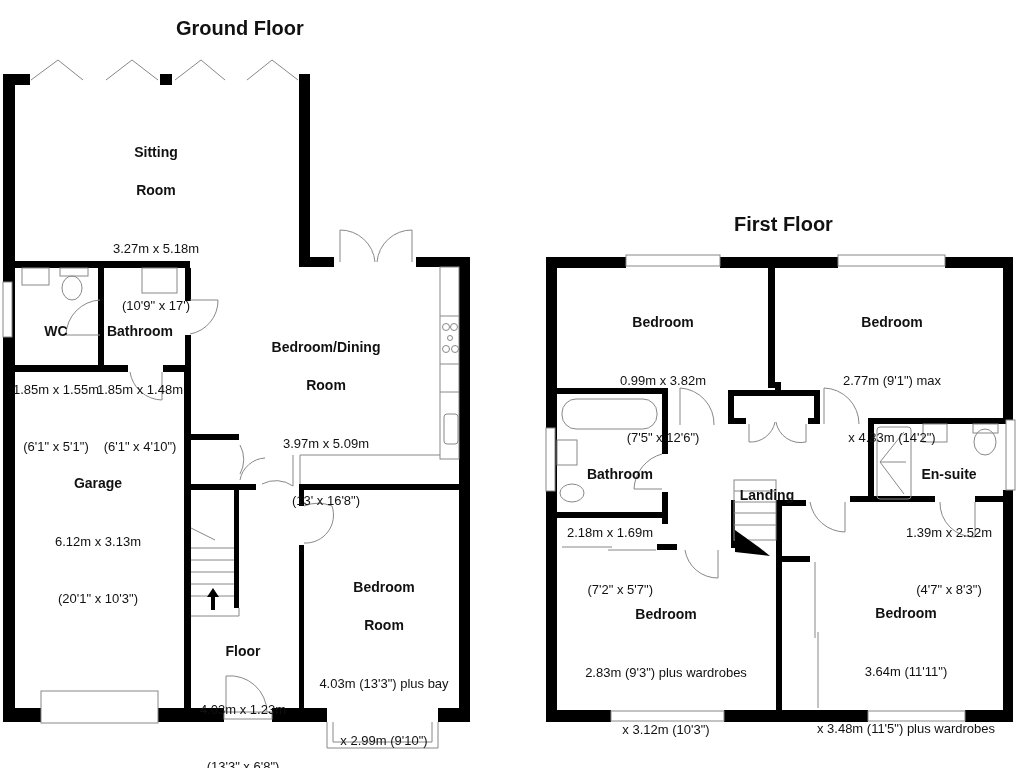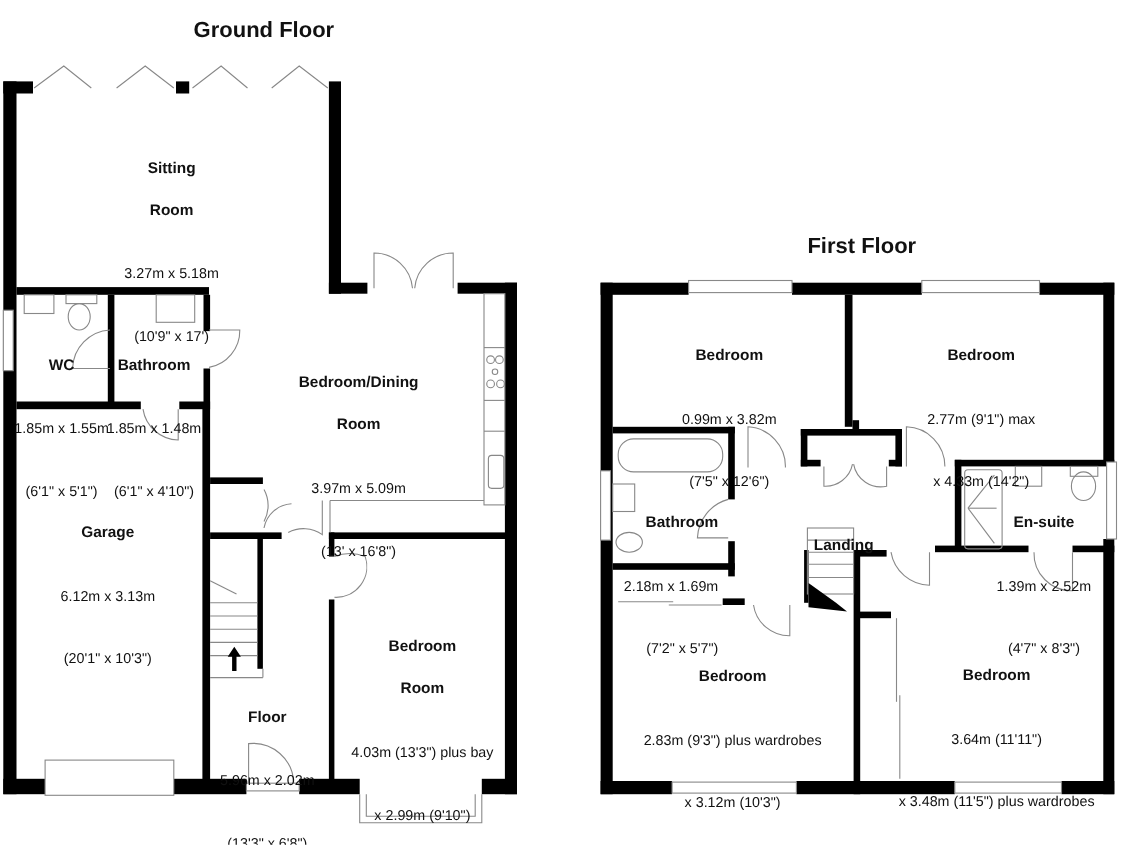--- a/index.html
+++ b/index.html
@@ -244,21 +244,21 @@
   <span class="dim">(20'1" x 10'3")</span>
 </div>
 <div class="room" style="left:384px; top:556px;">
   <span class="name">Bedroom</span>
   <span class="name">Room</span>
   <span class="dim">4.03m (13'3") plus bay</span>
   <span class="dim">x 2.99m (9'10")</span>
 </div>
 <div class="room" style="left:243px; top:620px;">
   <span class="name">Floor</span>
-  <span class="dim">5.96m x 2.02m</span>
+  <span class="dim">4.03m x 1.23m</span>
   <span class="dim">(13'3" x 6'8")</span>
 </div>
 
 <div class="room" style="left:663px; top:291px;">
   <span class="name">Bedroom</span>
   <span class="dim">0.99m x 3.82m</span>
   <span class="dim">(7'5" x 12'6")</span>
 </div>
 <div class="room" style="left:892px; top:291px;">
   <span class="name">Bedroom</span>

